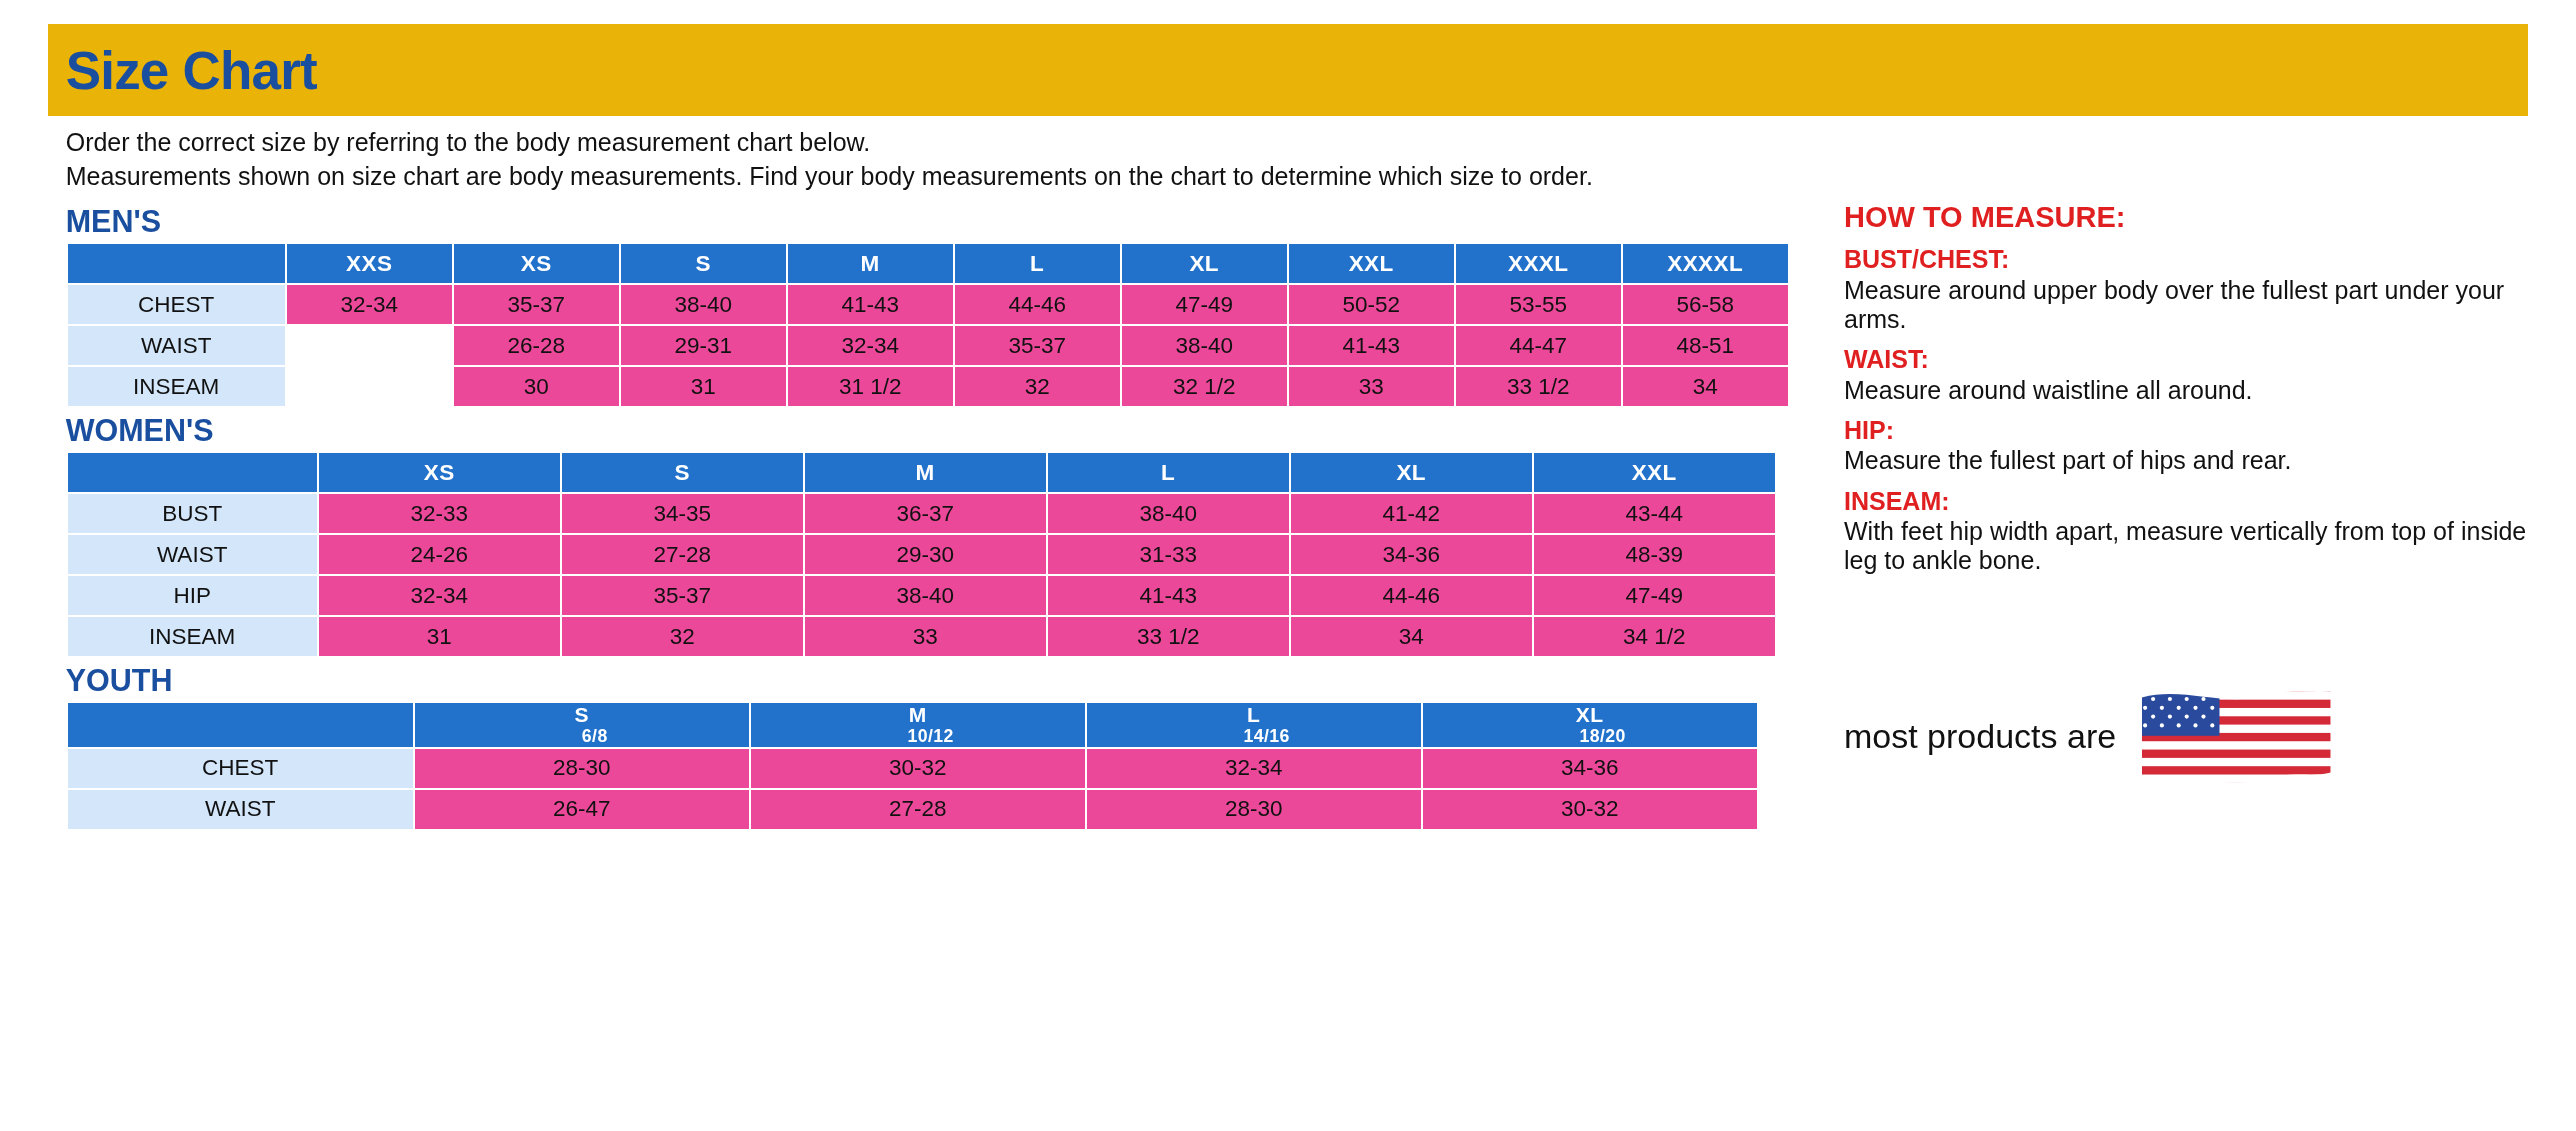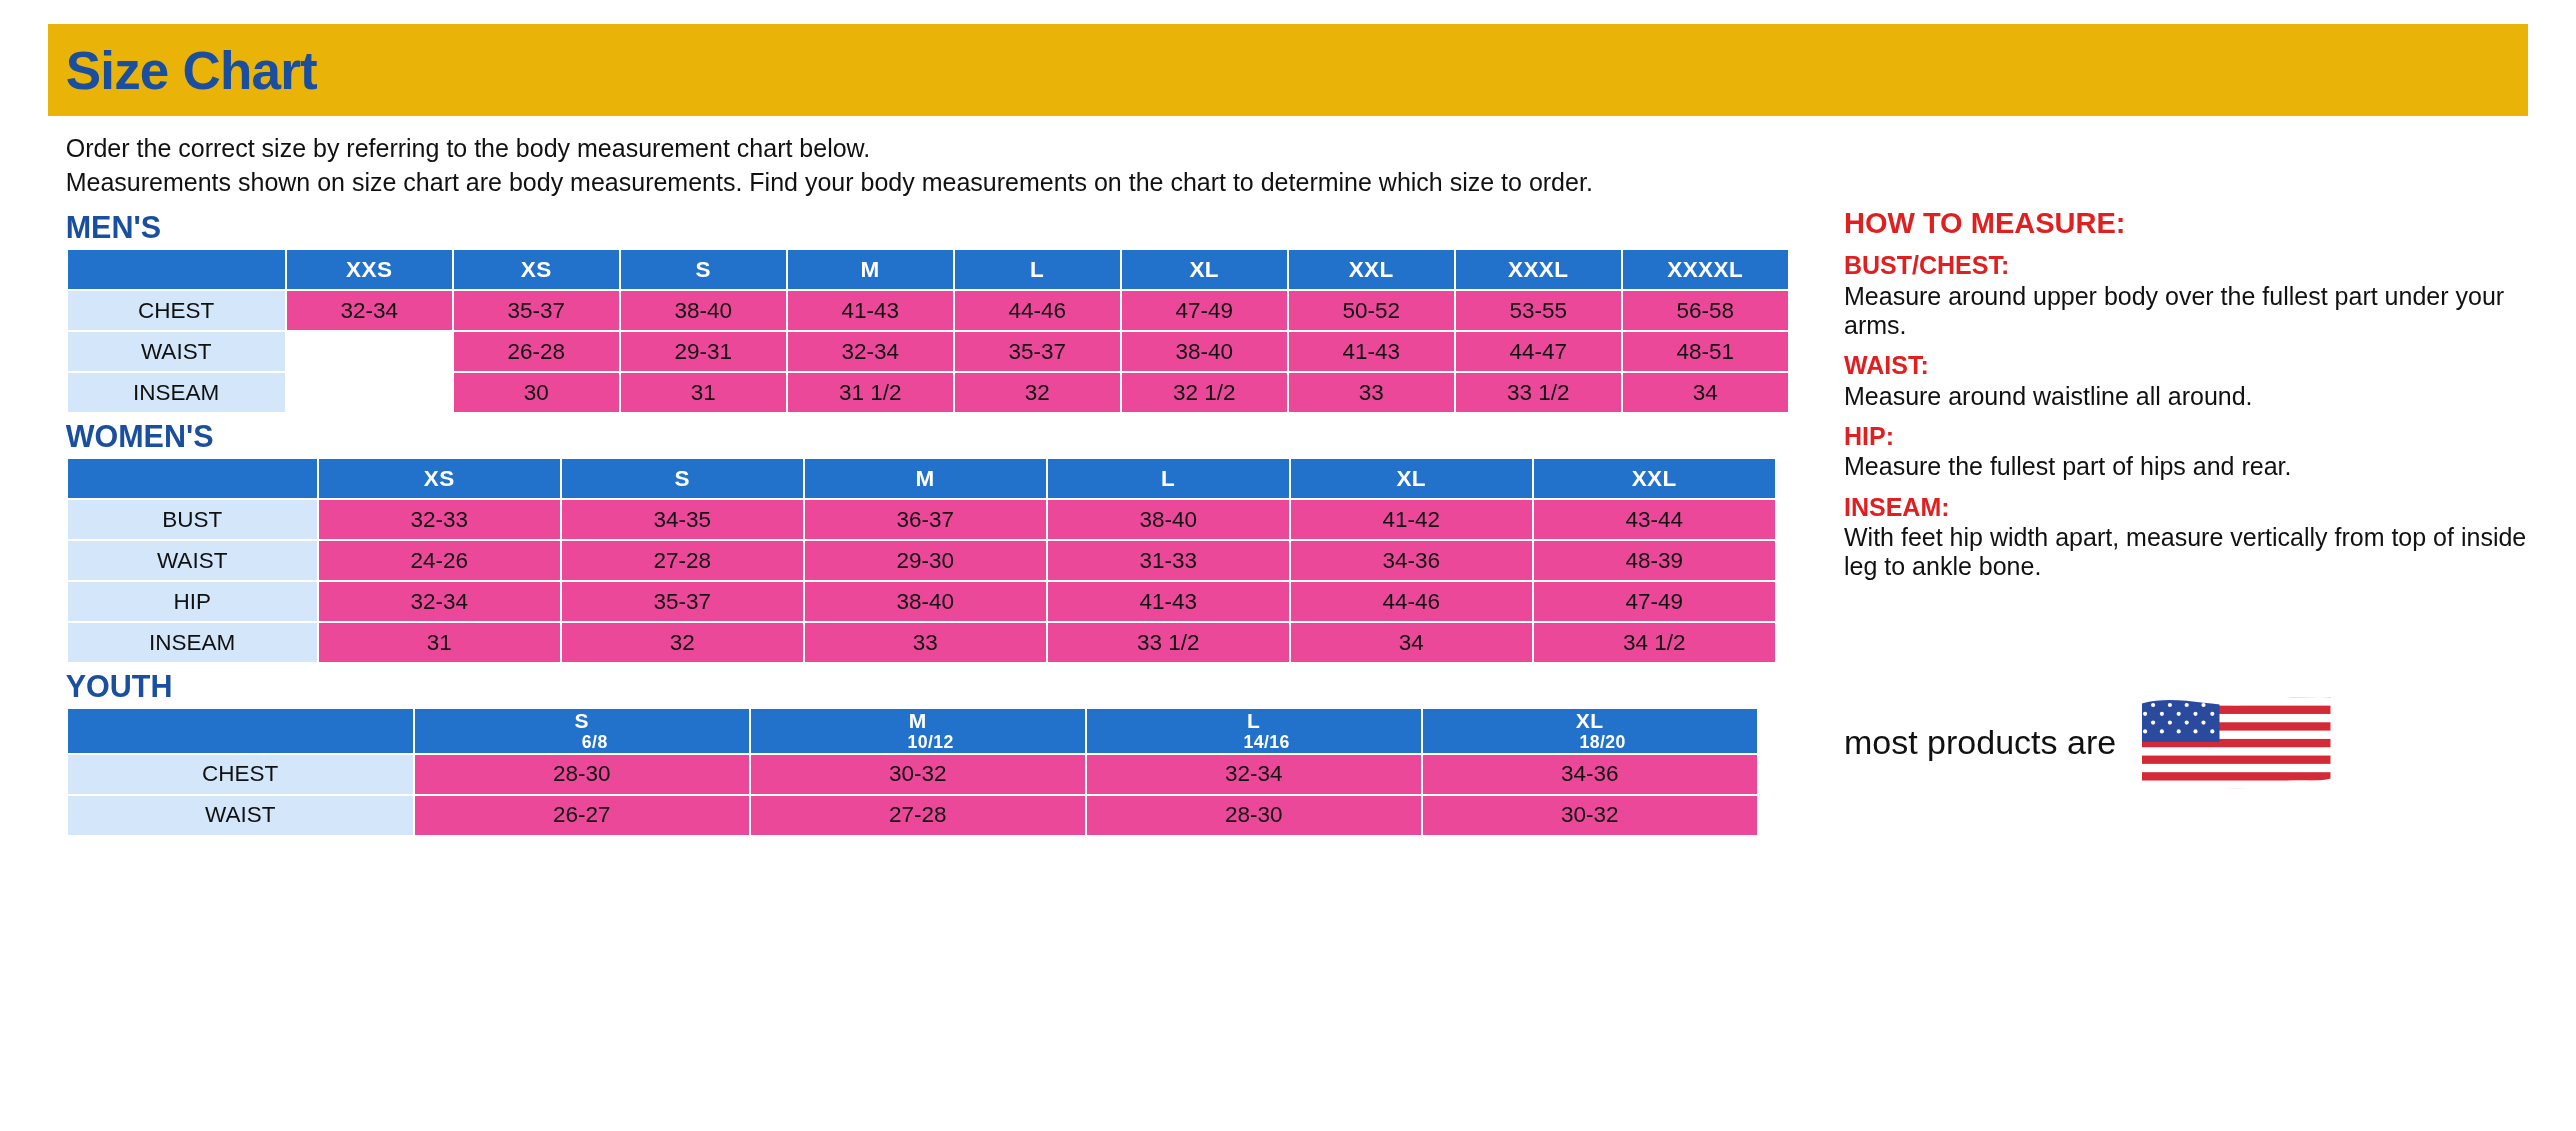--- a/index.html
+++ b/index.html
@@ -33,21 +33,21 @@
   }
   .banner-title {
     color: #1a4fa0;
     font-size: 53px;
     font-weight: bold;
     letter-spacing: -0.8px;
   }
 
   
   .intro {
-    margin-top: 16px;
+    margin-top: 10px;
     padding-left: 17.7px;
     font-size: 25px;
     line-height: 1.34;
     color: #111;
   }
 
   
   .content {
     display: flex;
     margin-top: 6.4px;
@@ -340,21 +340,21 @@
         </tr>
         <tr>
           <td class="rowlabel">CHEST</td>
           <td class="cell">28-30</td>
           <td class="cell">30-32</td>
           <td class="cell">32-34</td>
           <td class="cell">34-36</td>
         </tr>
         <tr>
           <td class="rowlabel">WAIST</td>
-          <td class="cell">26-27</td>
+          <td class="cell">26-47</td>
           <td class="cell">27-28</td>
           <td class="cell">28-30</td>
           <td class="cell">30-32</td>
         </tr>
       </tbody>
         </table>
     </div>
 
     <div class="right-col">
       <div class="how-title">HOW TO MEASURE:</div>

